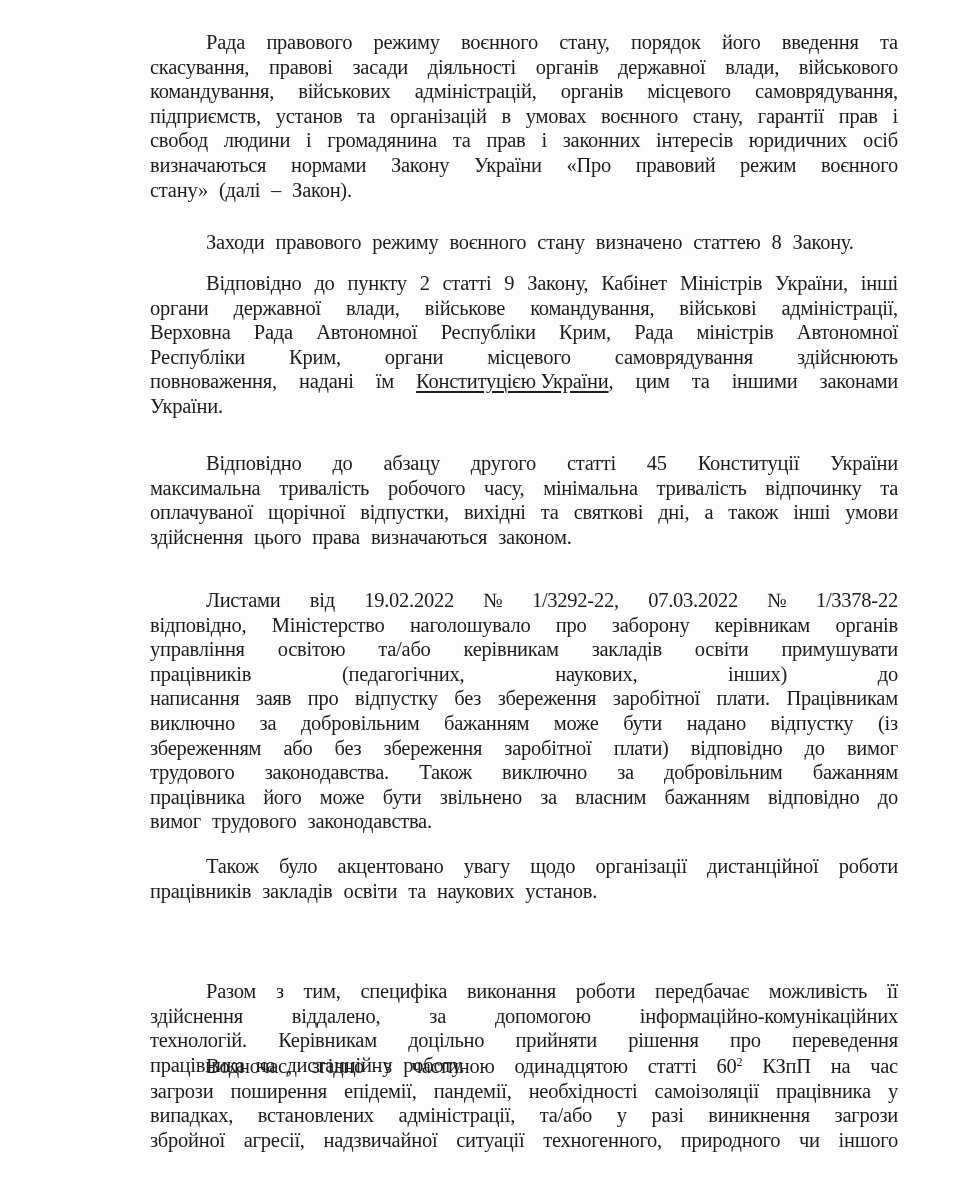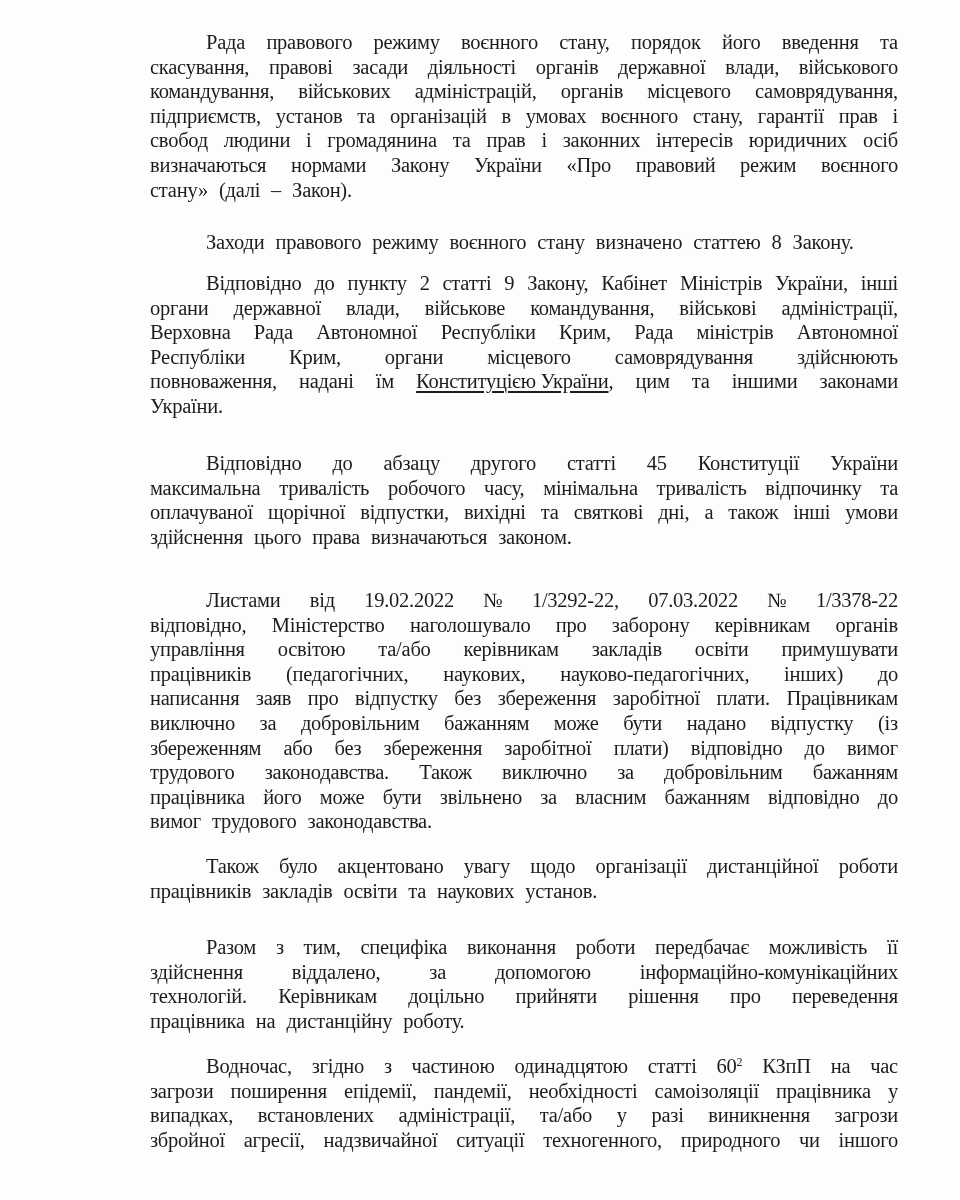--- a/index.html
+++ b/index.html
@@ -257,21 +257,20 @@
         <span class="w">та/або</span>
         <span class="w">керівникам</span>
         <span class="w">закладів</span>
         <span class="w">освіти</span>
         <span class="w">примушувати</span>
       </div>
       <div class="jline">
         <span class="w">працівників</span>
         <span class="w">(педагогічних,</span>
         <span class="w">наукових,</span>
-        <span class="w">науково-педагогічних,</span>
         <span class="w">інших)</span>
         <span class="w">до</span>
       </div>
       <div class="jline">
         <span class="w">написання</span>
         <span class="w">заяв</span>
         <span class="w">про</span>
         <span class="w">відпустку</span>
         <span class="w">без</span>
         <span class="w">збереження</span>
@@ -341,21 +340,21 @@
       </div>
       <div class="jline left">
         <span class="w">працівників</span>
         <span class="w">закладів</span>
         <span class="w">освіти</span>
         <span class="w">та</span>
         <span class="w">наукових</span>
         <span class="w">установ.</span>
       </div>
     </div>
-  <div class="para" id="para-p7" style="top:935px;text-align:center;">
+  <div class="para" id="para-p7" style="top:979px;text-align:center;">
       <div class="jline first">
         <span class="w">Разом</span>
         <span class="w">з</span>
         <span class="w">тим,</span>
         <span class="w">специфіка</span>
         <span class="w">виконання</span>
         <span class="w">роботи</span>
         <span class="w">передбачає</span>
         <span class="w">можливість</span>
         <span class="w">її</span>

